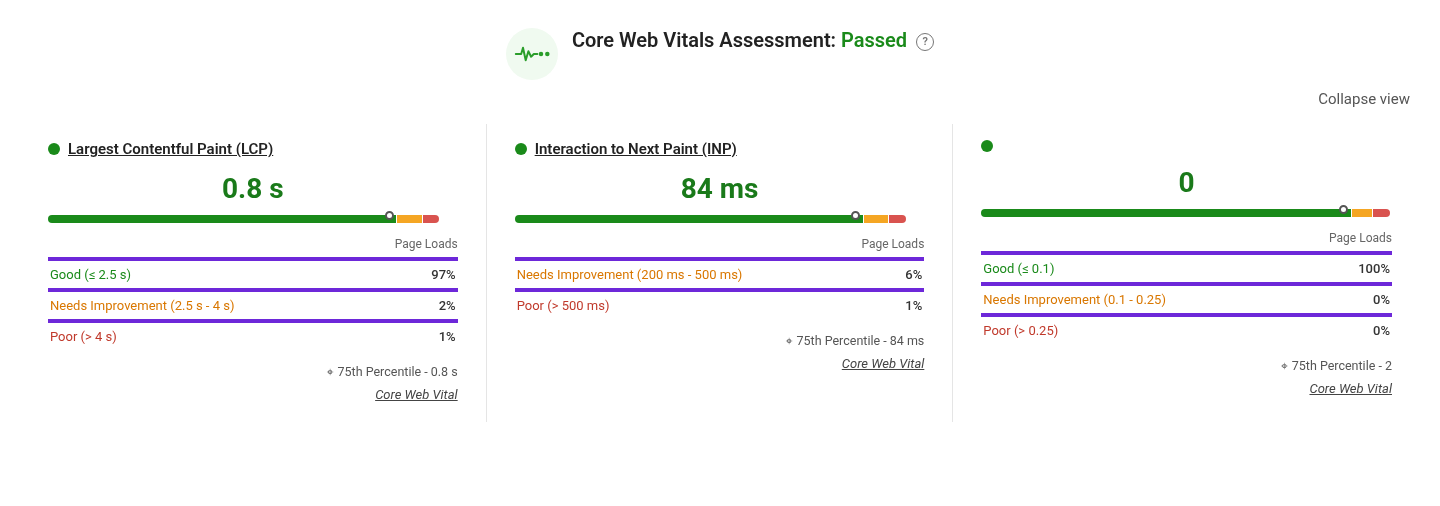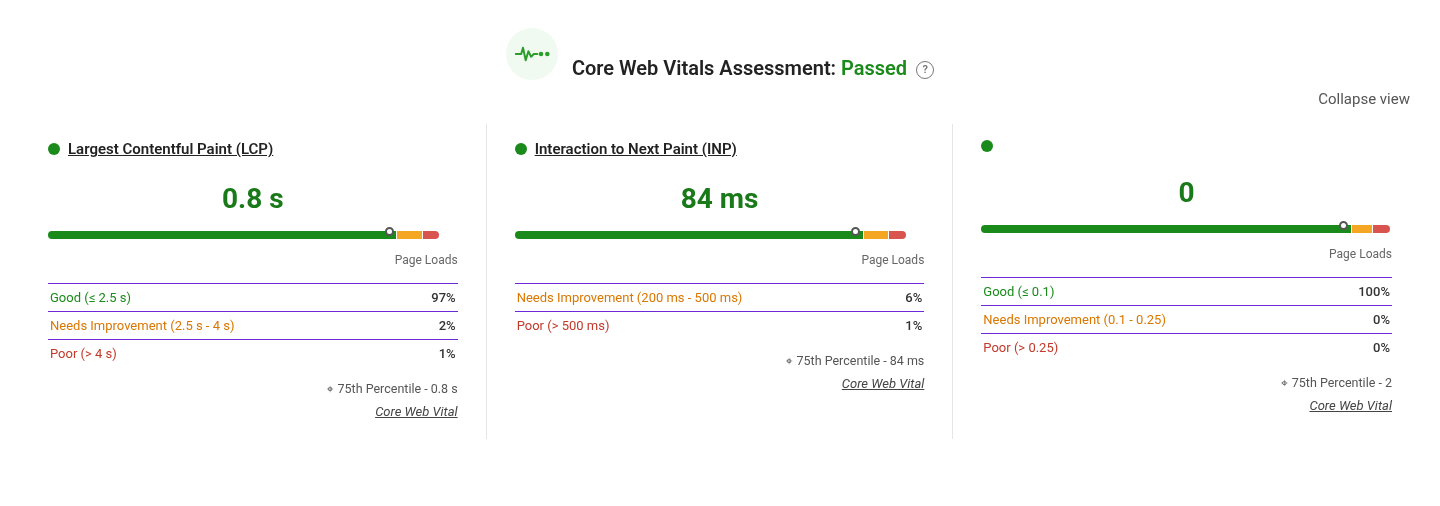--- a/index.html
+++ b/index.html
@@ -7,21 +7,21 @@
       font-family: -apple-system, BlinkMacSystemFont, 'Segoe UI', Roboto, Arial, sans-serif;
       background: #fff;
       color: #333;
       font-size: 14px;
       min-height: 506px;
       padding: 0;
     }
 
     .header {
       display: flex;
-      align-items: flex-end;
+      align-items: flex-start;
       justify-content: center;
       padding: 28px 0 10px;
       gap: 14px;
     }
 
     .header-icon-wrapper {
       width: 52px;
       height: 52px;
       background: #f0faf0;
       border-radius: 50%;
@@ -82,21 +82,21 @@
     }
 
     .metric-panel:last-child {
       border-right: none;
     }
 
     .metric-title-row {
       display: flex;
       align-items: center;
       gap: 8px;
-      margin-bottom: 24px;
+      margin-bottom: 14px;
     }
 
     .green-dot {
       width: 12px;
       height: 12px;
       background: #1a8a1a;
       border-radius: 50%;
       flex-shrink: 0;
     }
 
@@ -106,21 +106,21 @@
       color: #222;
       text-decoration: underline;
       cursor: pointer;
     }
 
     .metric-value {
       text-align: center;
       font-size: 28px;
       font-weight: 700;
       color: #1a7a1a;
-      margin-bottom: 16px;
+      margin-bottom: 10px;
     }
 
     .bar-container {
       position: relative;
       height: 14px;
       margin-bottom: 6px;
     }
 
     .bar-track {
       display: flex;
@@ -164,32 +164,32 @@
       border-radius: 50%;
       background: #fff;
       position: absolute;
       top: 0;
     }
 
     .page-loads-label {
       text-align: right;
       font-size: 12px;
       color: #666;
-      margin-bottom: 16px;
+      margin-bottom: 6px;
       padding-top: 2px;
     }
 
     .stats-table {
       width: 100%;
       border-collapse: collapse;
       margin-bottom: 14px;
     }
 
     .stats-table tr {
-      border-top: 1px solid #6d28d9;
+      border-top: 4px solid #6d28d9;
     }
 
     .stats-table td {
       padding: 6px 2px;
       font-size: 13px;
     }
 
     .stats-table td:last-child {
       text-align: right;
       color: #333;

